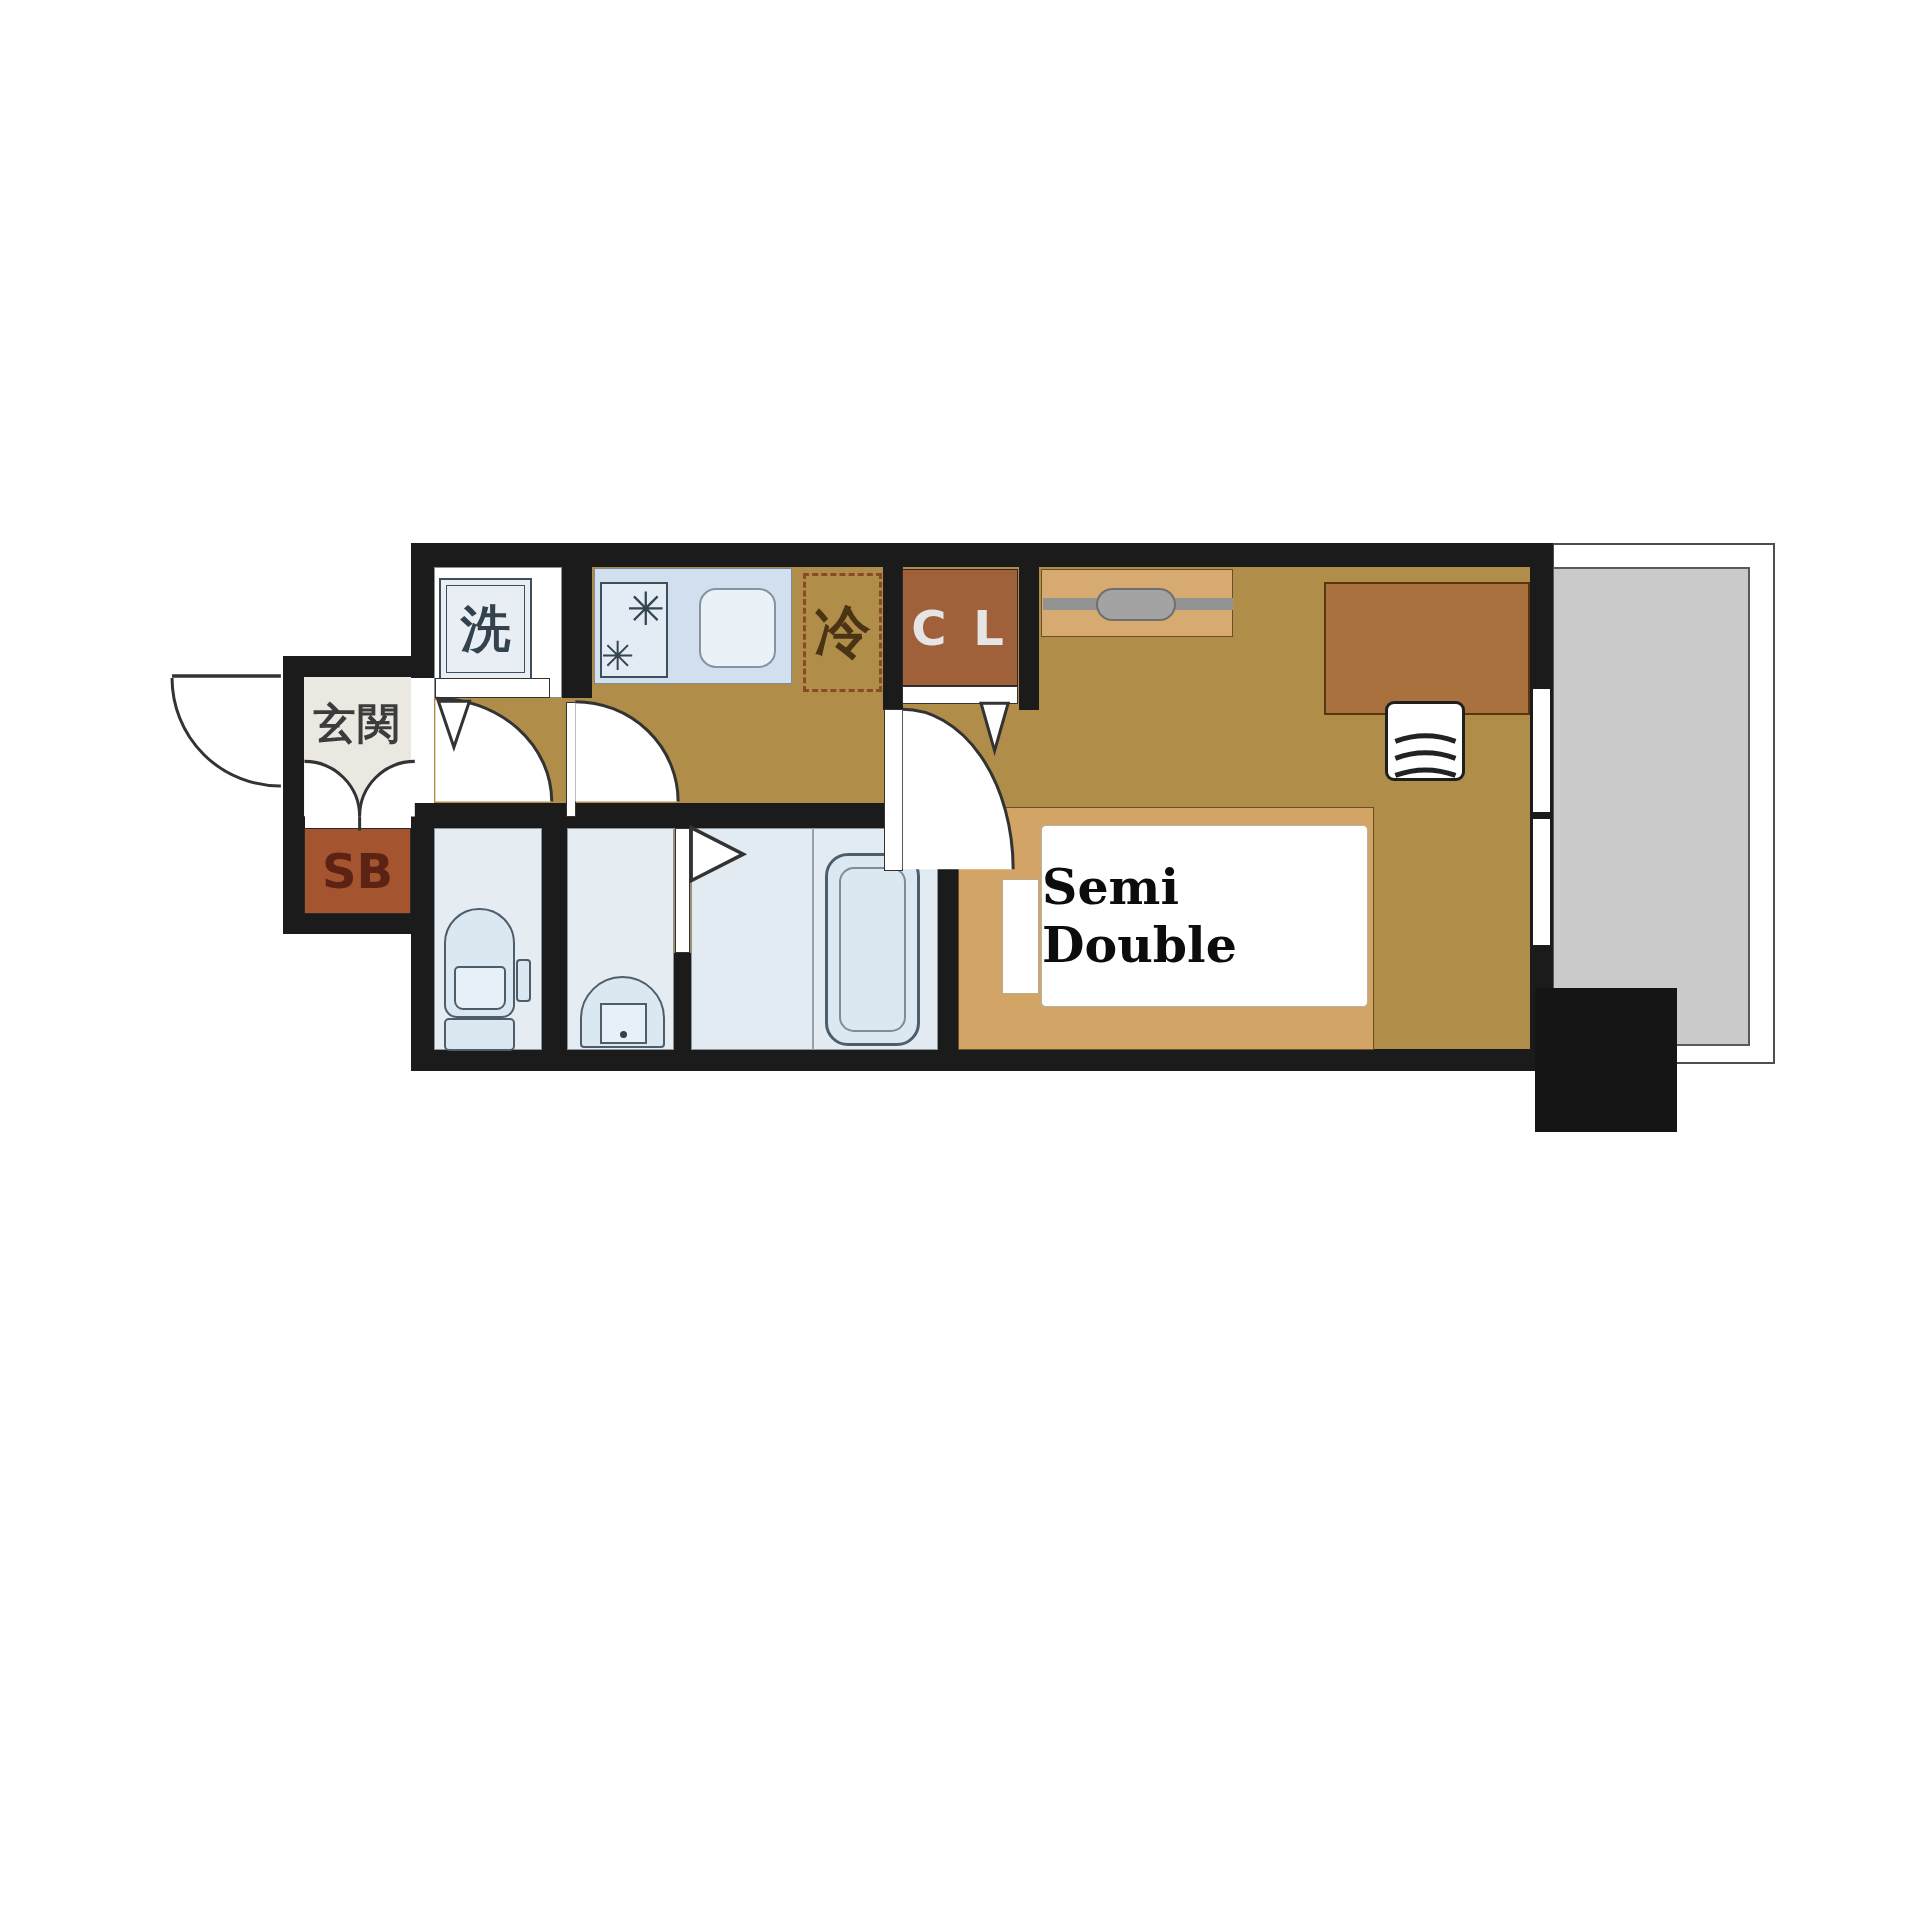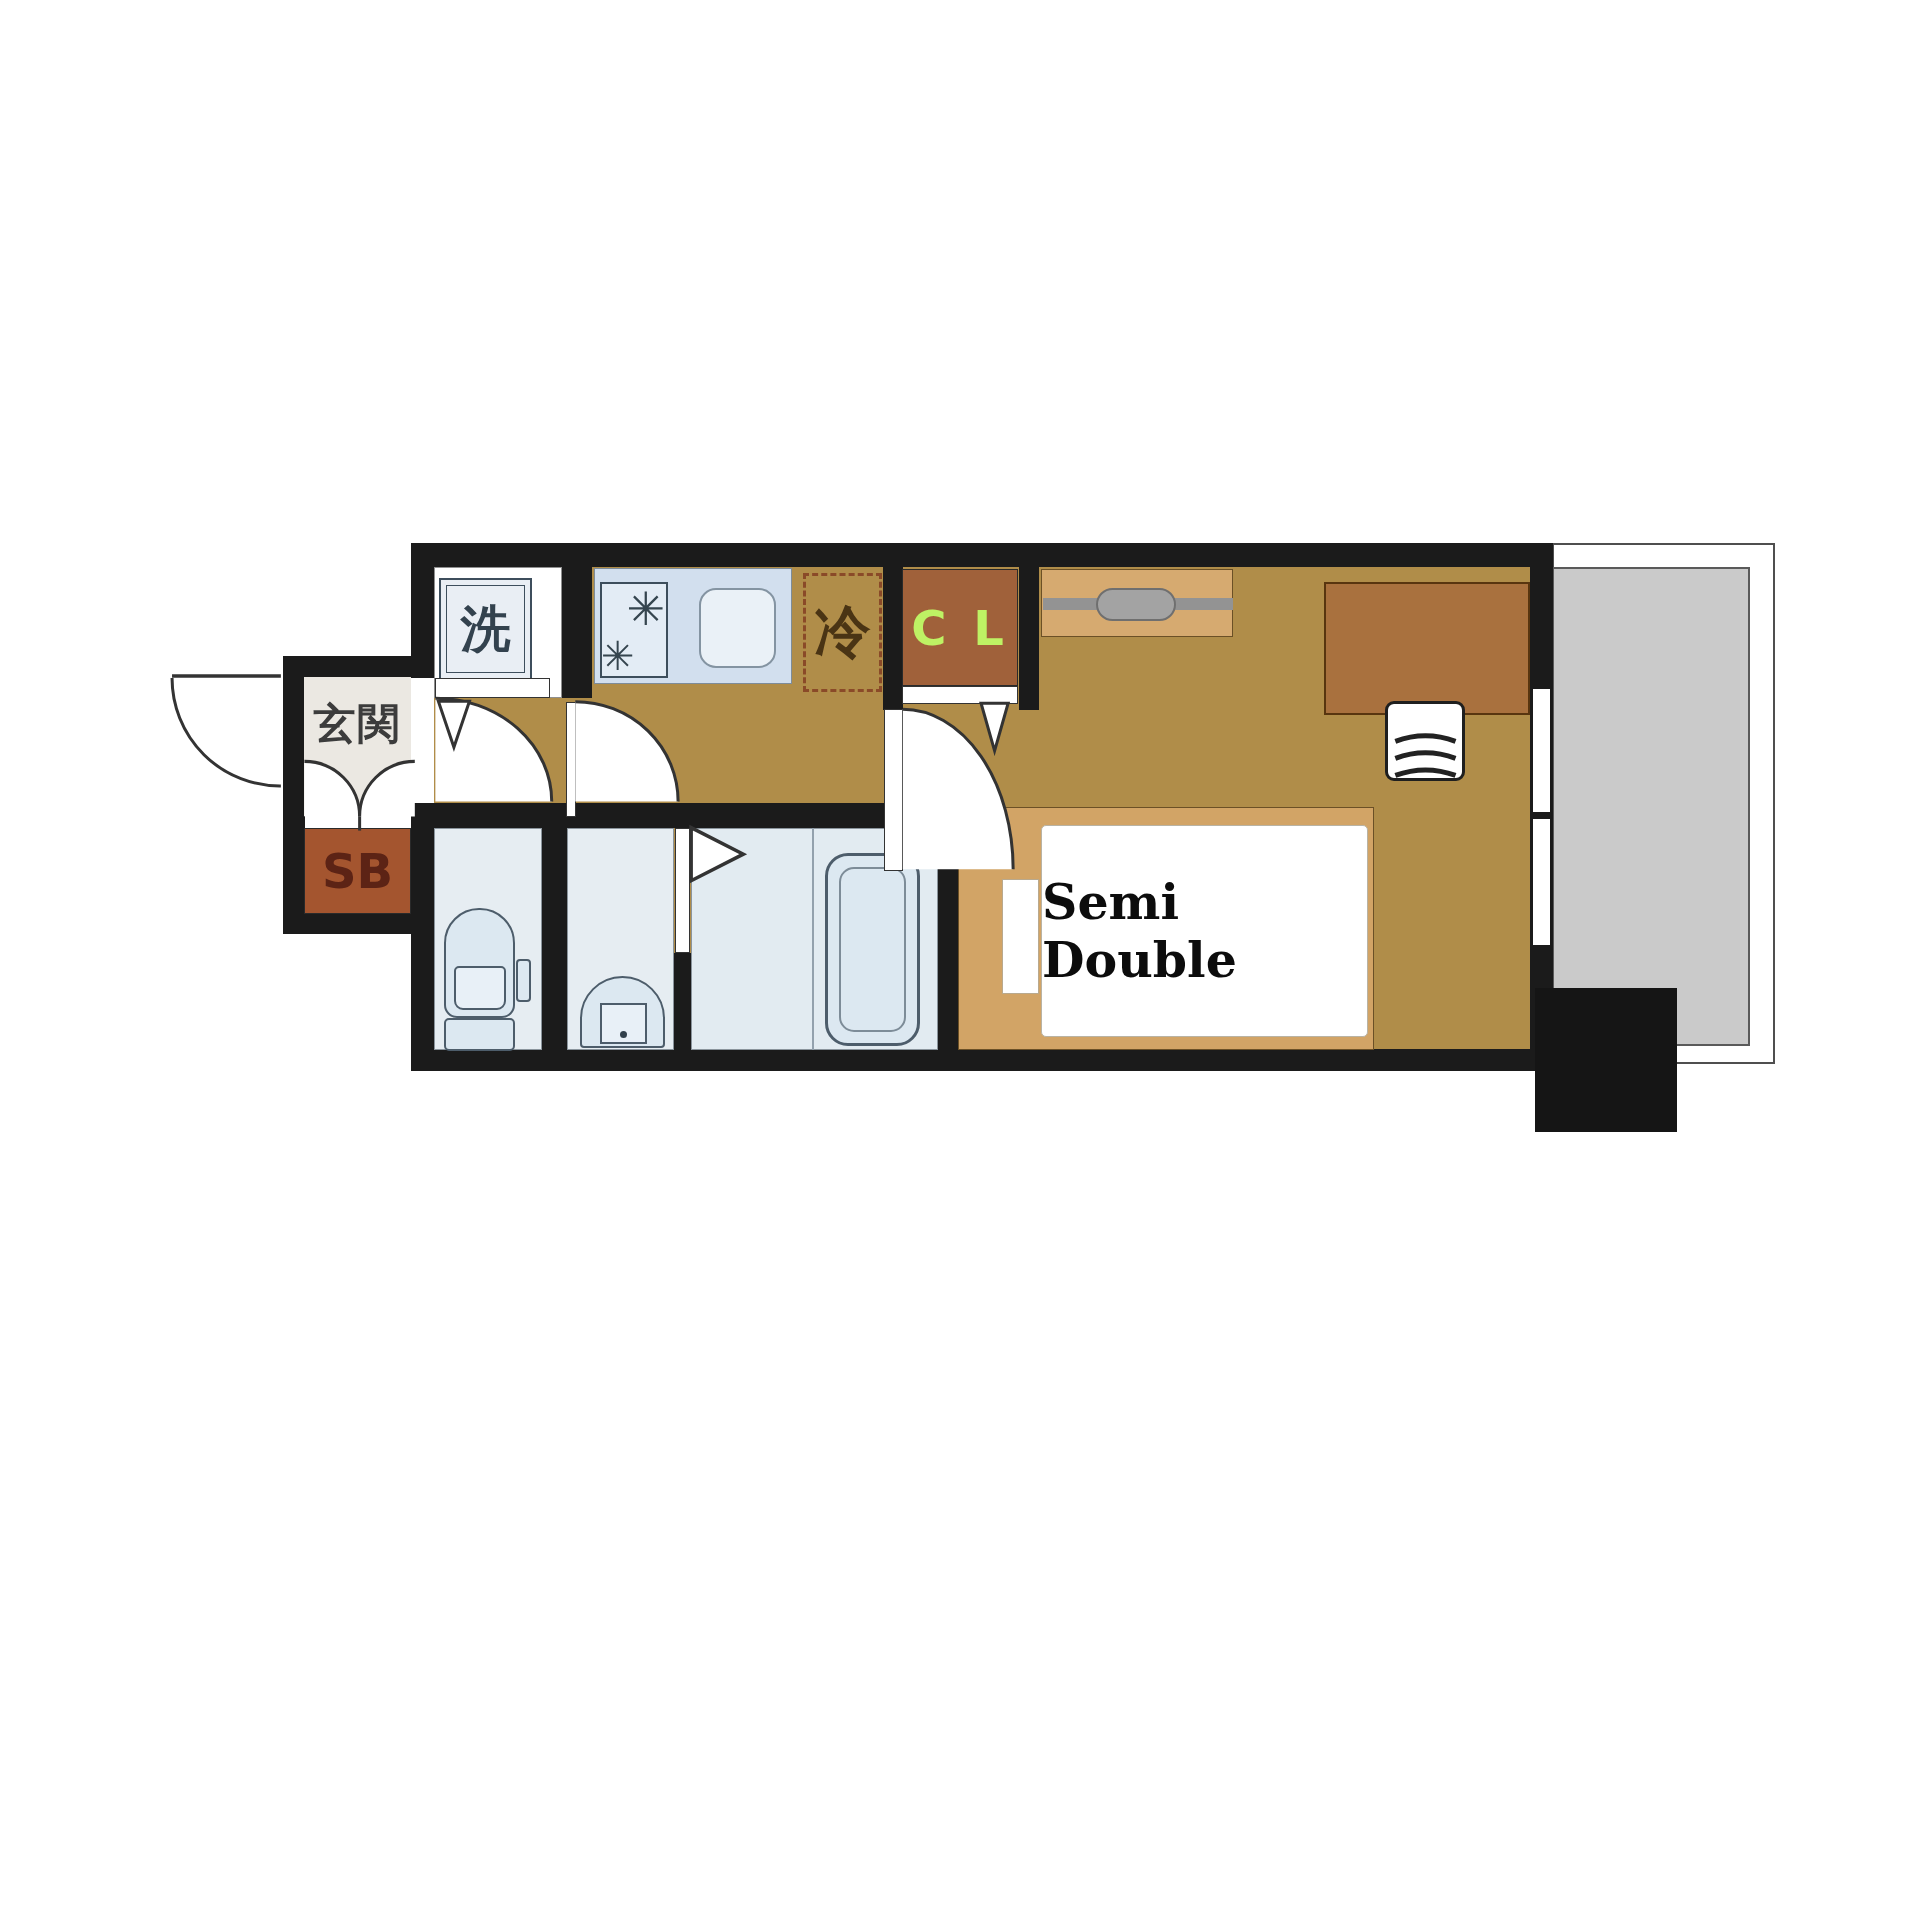--- a/index.html
+++ b/index.html
@@ -79,35 +79,35 @@
     <div class="lbl" style="font-size:56px;font-weight:bold;color:#4a3414;">冷</div>
   </div>
 
   <div class="abs" style="left:439px;top:578px;width:93px;height:102px;background:#e9eef4;border:2.5px solid #3d4e5c;padding:5px;">
     <div style="width:100%;height:100%;border:1.5px solid #3d4e5c;">
       <div class="lbl" style="font-size:50px;font-weight:bold;color:#33424e;">洗</div>
     </div>
   </div>
 
   <div class="abs" style="left:902px;top:569px;width:116px;height:117px;background:#a0613a;border:1.5px solid #2a2a2a;">
-    <div class="lbl" style="font-size:48px;font-weight:bold;color:#bef264;letter-spacing:5px;">C L</div>
+    <div class="lbl" style="font-size:48px;font-weight:bold;color:#e5e5e5;letter-spacing:5px;">C L</div>
   </div>
   <div class="abs" style="left:902px;top:686px;width:116px;height:18px;background:#ffffff;border:1.5px solid #333333;"></div>
 
   <div class="abs" style="left:435px;top:678px;width:115px;height:20px;background:#ffffff;border:1.5px solid #333333;"></div>
 
   <div class="abs" style="left:1041px;top:569px;width:192px;height:68px;background:#d6aa70;border:1.5px solid #6b5026;"></div>
   <div class="abs" style="left:1043px;top:598px;width:190px;height:12px;background:#939393;"></div>
   <div class="abs" style="left:1096px;top:588px;width:80px;height:33px;background:#a3a3a3;border:2px solid #6f6f6f;border-radius:16.6px;"></div>
 
   <div class="abs" style="left:1324px;top:582px;width:206px;height:133px;background:#a9713e;border:2px solid #58350f;"></div>
   <div class="abs" style="left:1385px;top:701px;width:80px;height:80px;background:#ffffff;border:3px solid #1f1f1f;border-radius:9px;"></div>
 
   <div class="abs" style="left:958px;top:807px;width:416px;height:243px;background:#d2a466;border:1.5px solid #6b5026;"></div>
-  <div class="abs" style="left:1041px;top:825px;width:327px;height:212px;background:#ffffff;border:1.5px solid #b9b3a4;border-radius:5px;">
+  <div class="abs" style="left:1041px;top:825px;width:327px;height:182px;background:#ffffff;border:1.5px solid #b9b3a4;border-radius:5px;">
     <div class="lbl" style="font-family:'DejaVu Serif','Liberation Serif',serif;font-size:49px;font-weight:bold;color:#0c0c0c;">Semi Double</div>
   </div>
   <div class="abs" style="left:1002px;top:879px;width:37px;height:115px;background:#ffffff;border:1.5px solid #b9a98e;"></div>
 
   <div class="abs" style="left:566px;top:702px;width:9.5px;height:115px;background:#ffffff;border:1.5px solid #333333;"></div>
   <div class="abs" style="left:884px;top:709px;width:19px;height:162px;background:#ffffff;border:1.5px solid #333333;"></div>
   <div class="abs" style="left:675px;top:828px;width:15px;height:125px;background:#ffffff;border:1.5px solid #333333;"></div>
 
   <div class="abs" style="left:1535px;top:988px;width:142px;height:144px;background:#151515;"></div>
 

